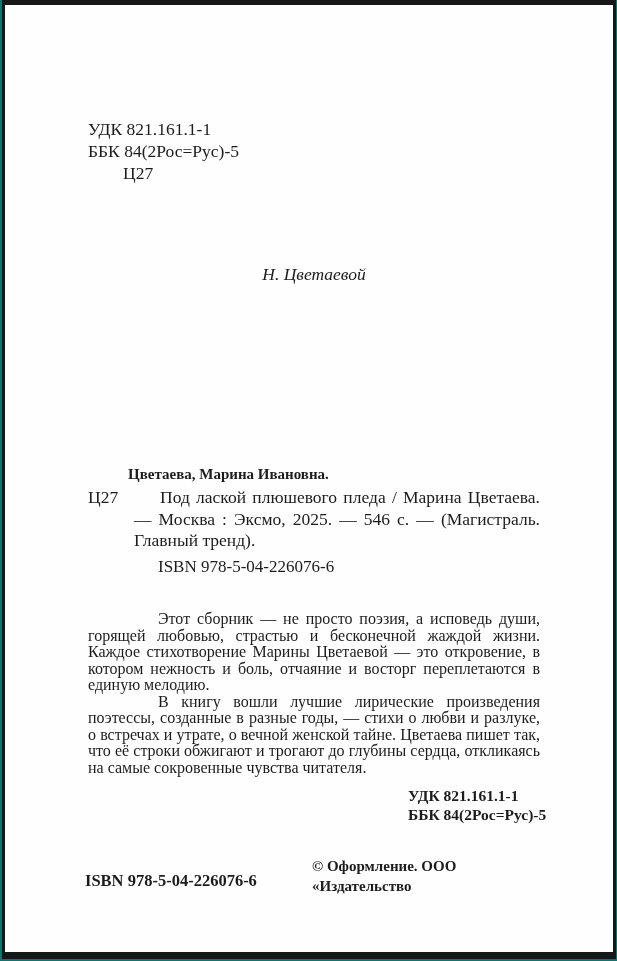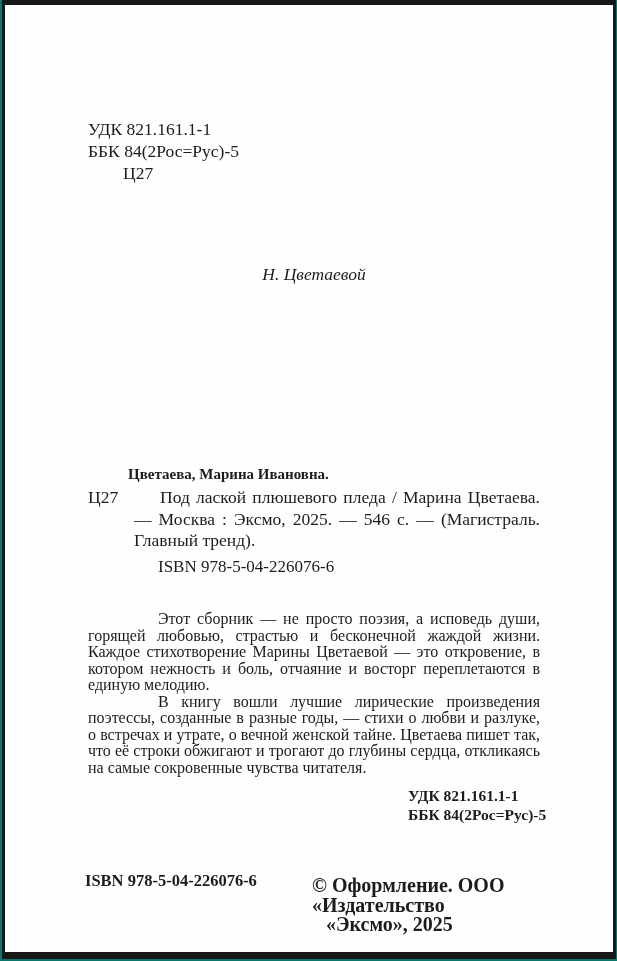--- a/index.html
+++ b/index.html
@@ -119,24 +119,23 @@
     top: 871px;
     font-size: 16.5px;
     font-weight: bold;
     white-space: nowrap;
   }
   .footer-copyright {
     position: absolute;
     left: 312px;
     top: 857px;
     width: 232px;
-    font-size: 20px;
+    font-size: 15px;
     line-height: 19.5px;
     font-weight: bold;
-    margin-top: 19px;
   }
   .footer-copyright .copy-line2 { padding-left: 14px; }
 </style>
 </head>
 <body>
 
 <div class="canvas">
   <div class="page-frame"></div>
 
   <div class="codes-top">
@@ -165,15 +164,14 @@
 
   <div class="codes-bottom">
     <div>УДК 821.161.1-1</div>
     <div>ББК 84(2Рос=Рус)-5</div>
   </div>
 
   <div class="footer-isbn">ISBN 978-5-04-226076-6</div>
 
   <div class="footer-copyright">
     <div class="copy-line1">© Оформление. ООО «Издательство</div>
-    <div class="copy-line2">«Эксмо», 2025</div>
   </div>
 </div>
 
 </body></html>

